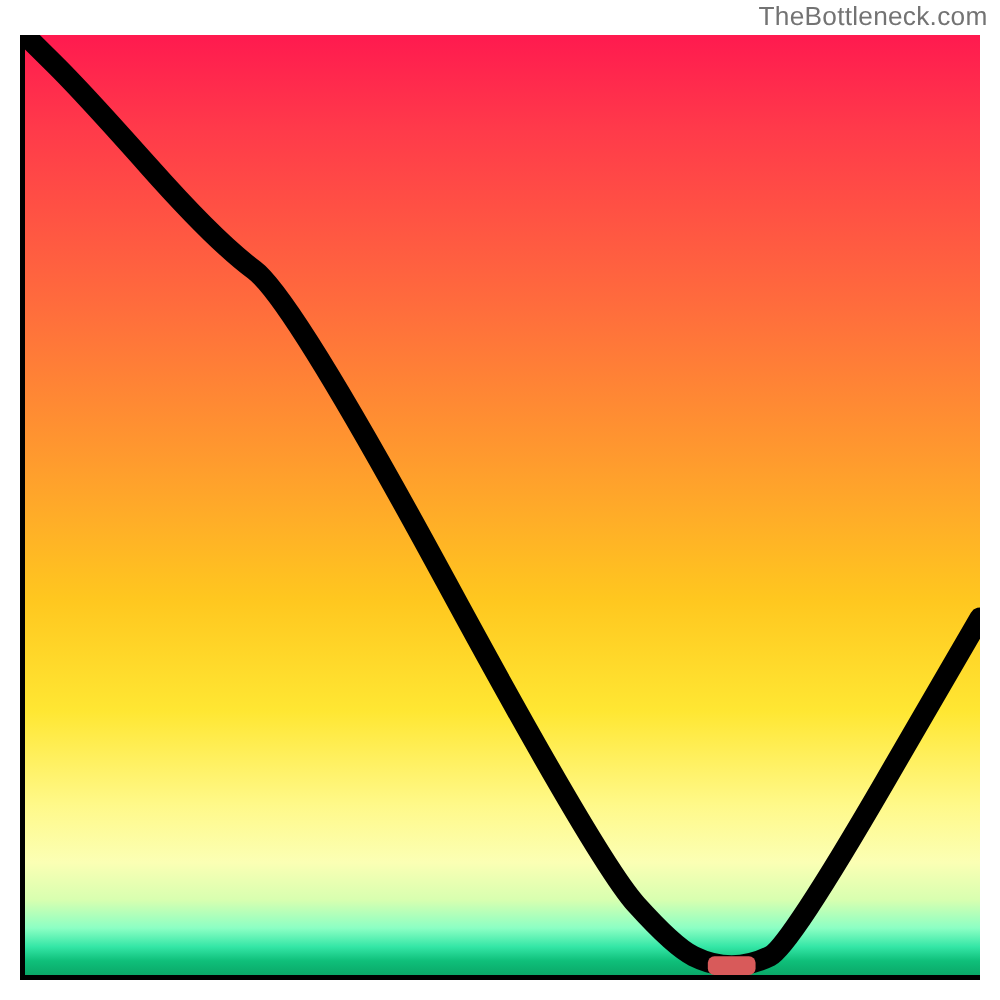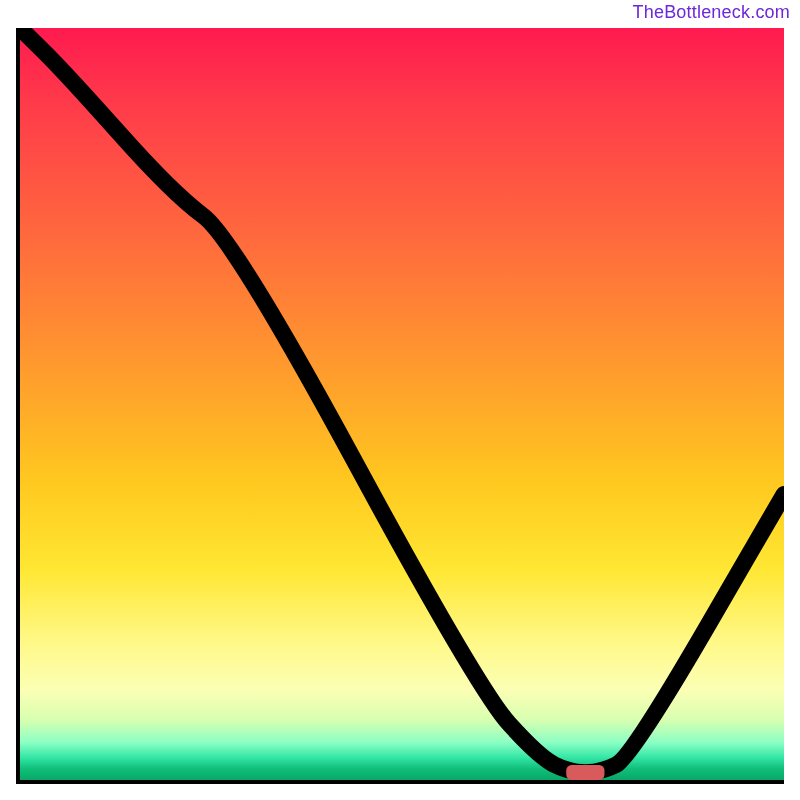--- a/index.html
+++ b/index.html
@@ -12,23 +12,23 @@
   }
   .outer {
     position: relative;
     width: 800px;
     height: 800px;
   }
   .watermark {
     position: absolute;
     top: 2px;
     right: 10px;
-    font-size: 18px;
+    font-size: 21px;
     font-weight: 500;
-    color: #6d28d9;
+    color: #737373;
     letter-spacing: 0.2px;
   }
   .plot-frame {
     position: absolute;
     left: 16px;
     top: 28px;
     width: 768px;   
     height: 756px;  
     border-left: 4px solid #000;
     border-bottom: 4px solid #000;

